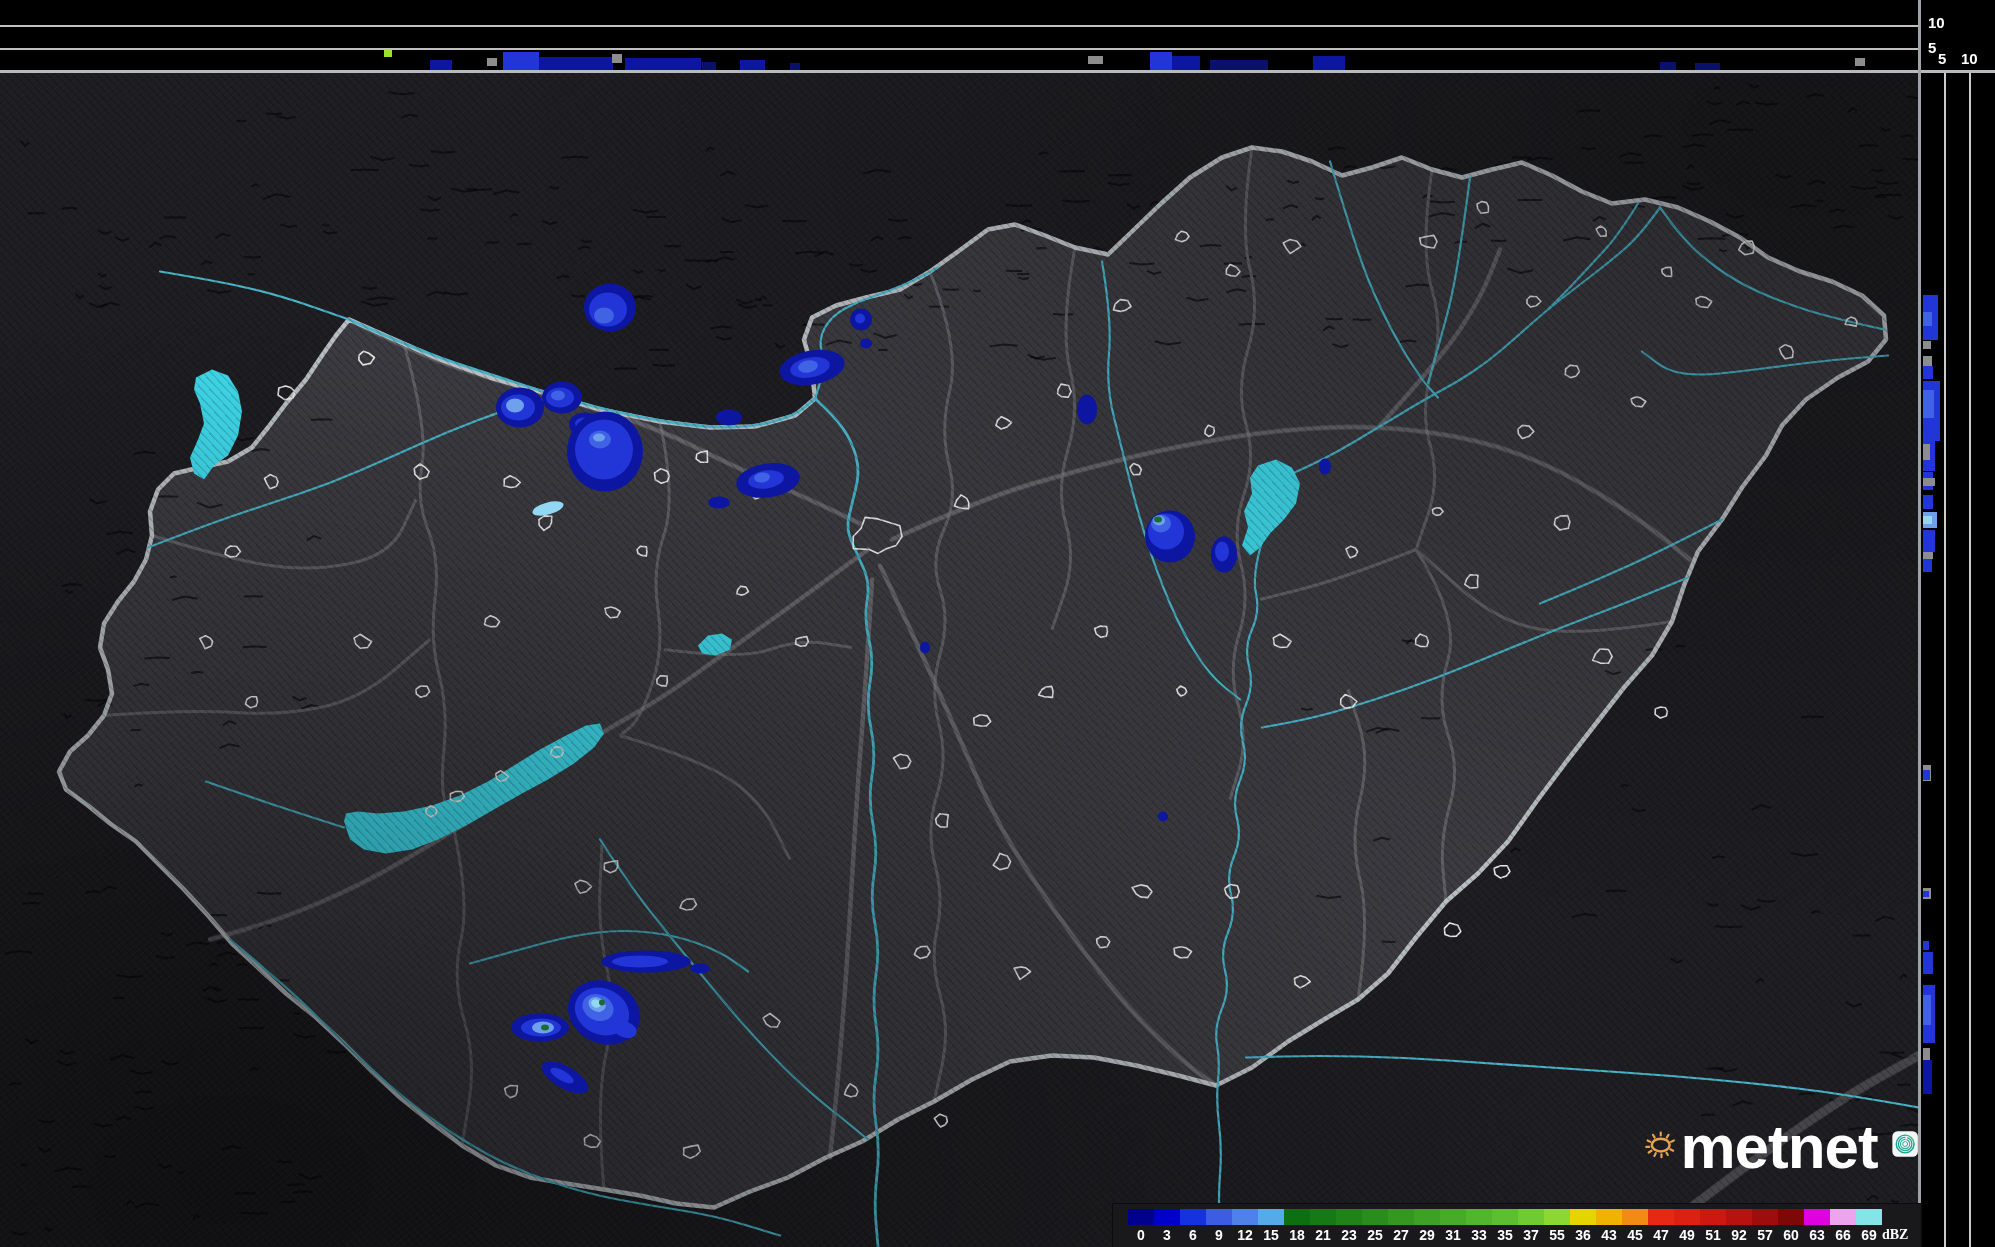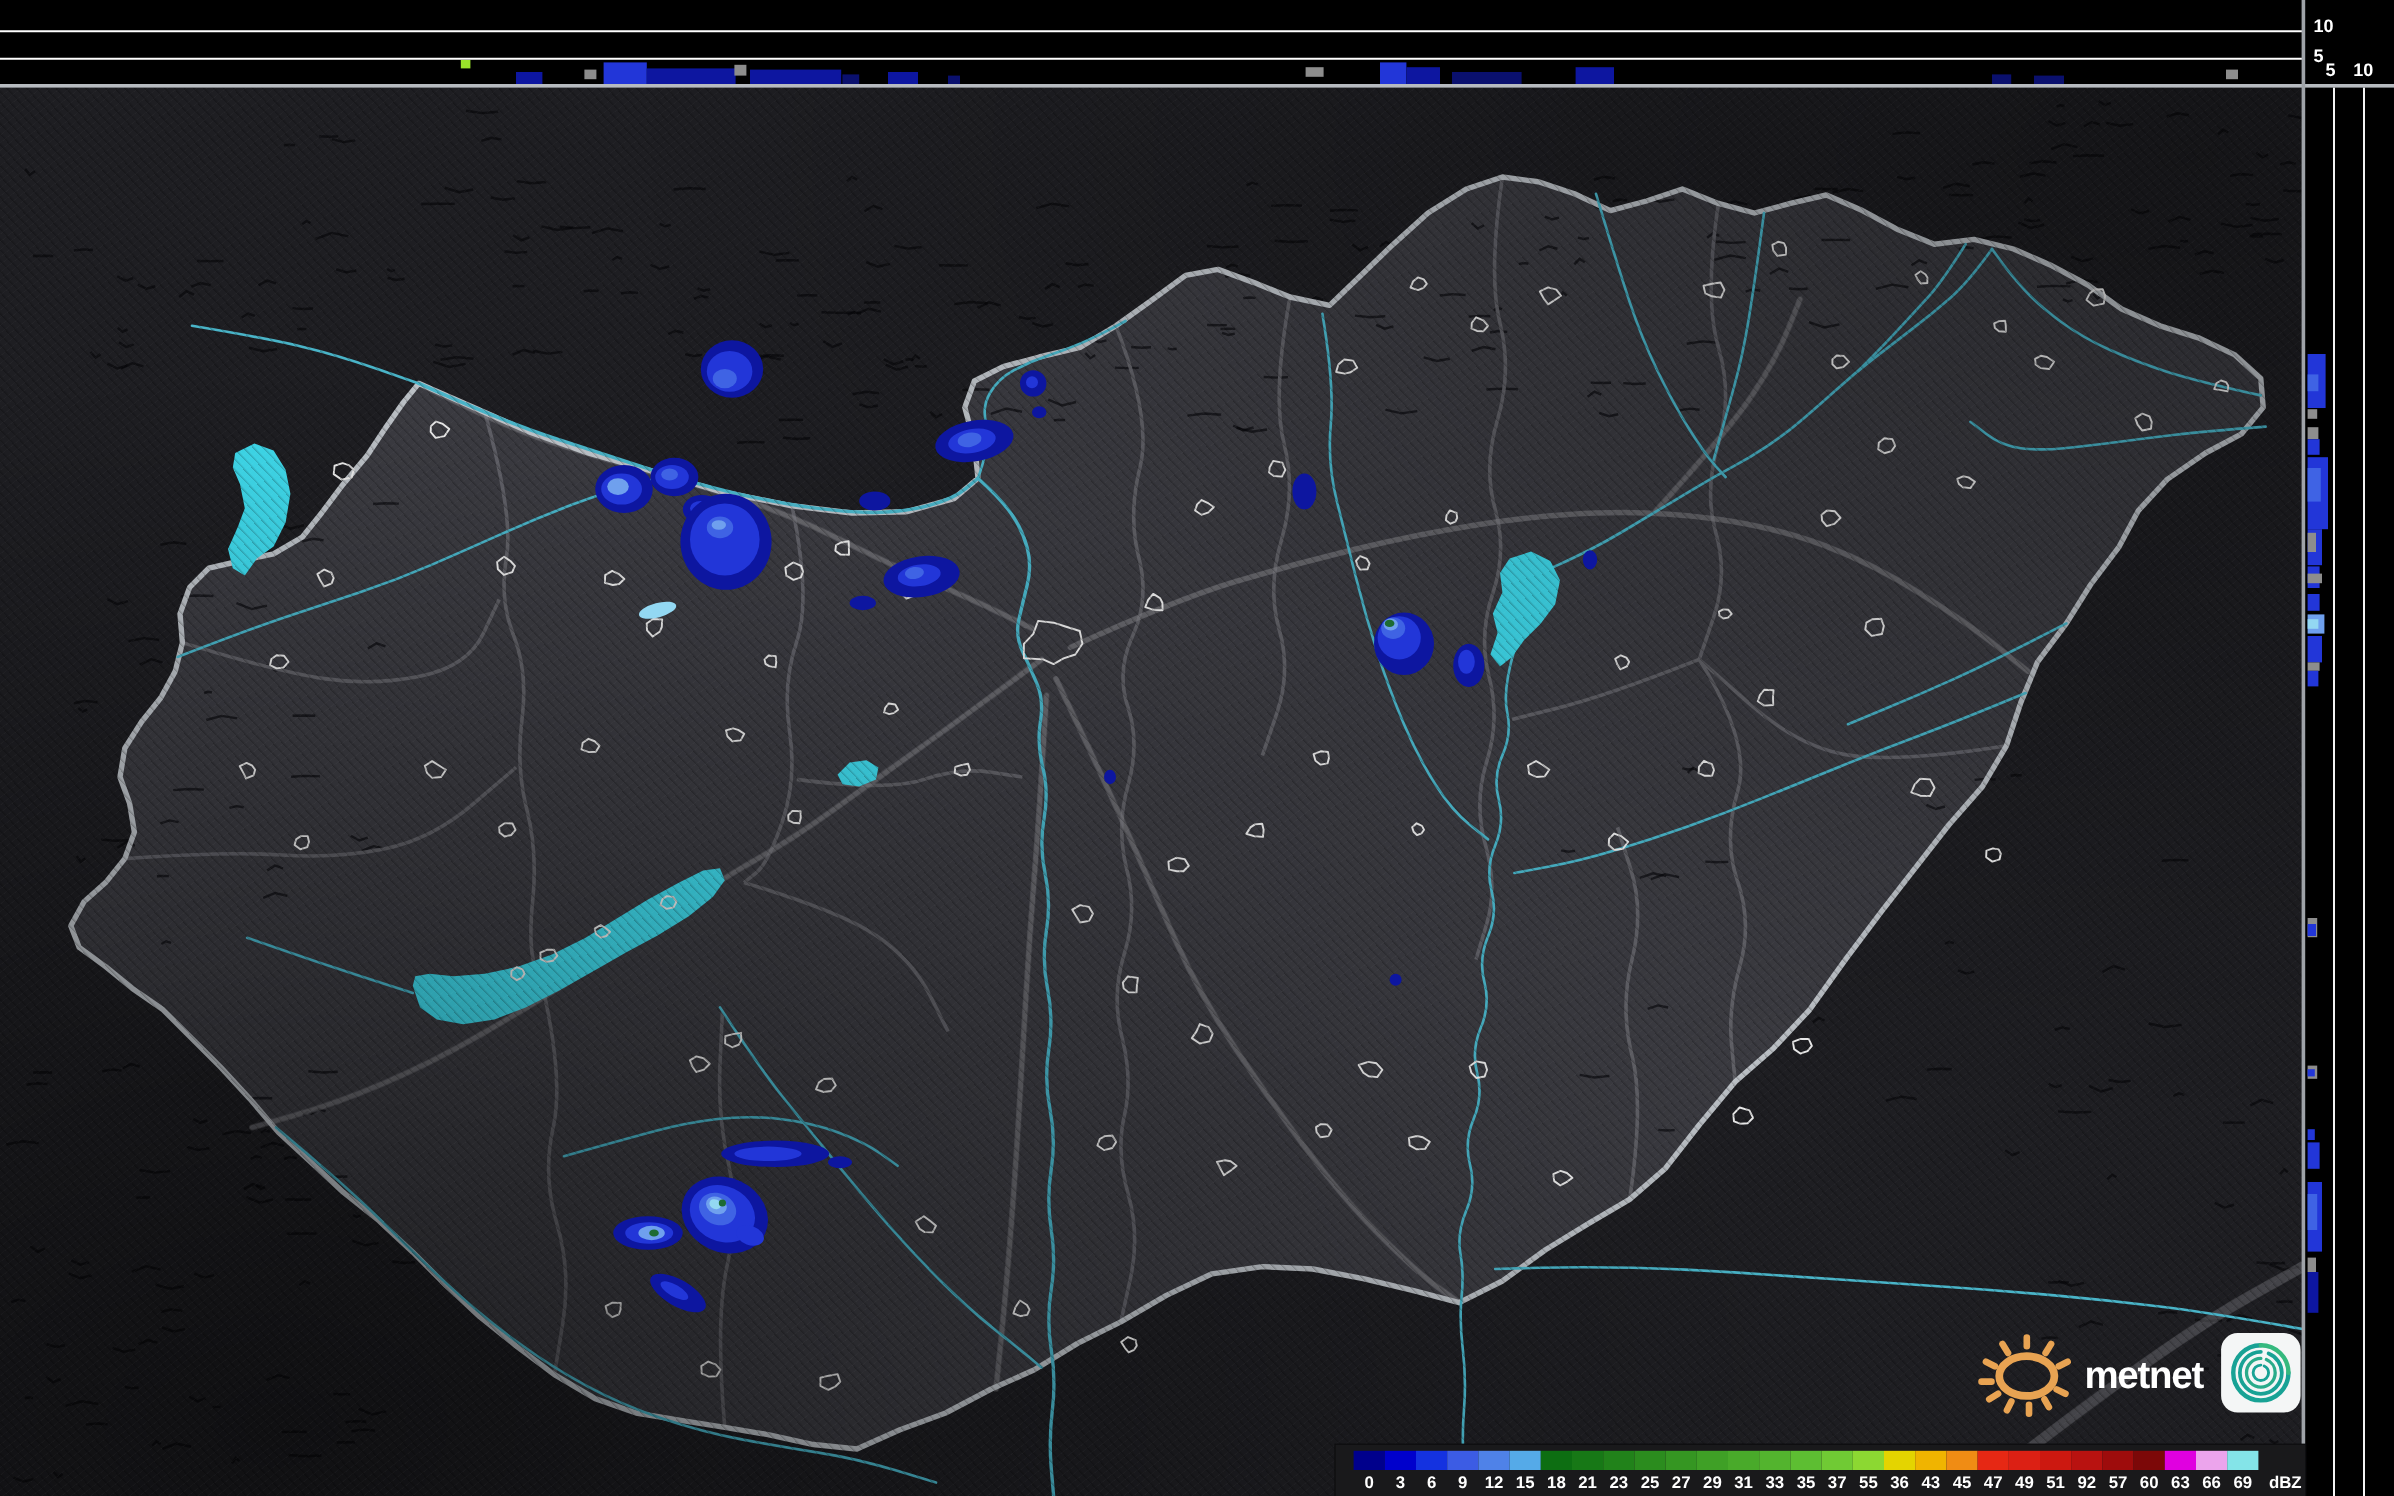--- a/index.html
+++ b/index.html
@@ -21,23 +21,23 @@
   .axis-label{position:absolute;color:#fff;font-size:15px;font-weight:bold;z-index:6;}
   #title-block{position:absolute;left:20px;top:74px;z-index:7;color:#fff;}
   #main-title{font-size:34px;letter-spacing:.5px;}
   #timestamp{font-size:21px;margin-top:7px;}
   #legend{position:absolute;left:1113px;top:1204px;width:808px;height:43px;background:#19191b;z-index:7;
           box-shadow:0 0 0 1px #0c0c0e;}
   #legend-bar{position:absolute;left:15px;top:5px;height:16px;display:flex;}
   #legend-labels{position:absolute;left:15px;top:23px;display:flex;}
   .sw{width:26px;height:16px;}
   .lv{width:26px;text-align:center;color:#fff;font-size:14px;font-weight:bold;}
-  #legend-unit{color:#fff;font-size:14px;font-weight:bold;width:36px;text-align:right;}
+  #legend-unit{color:#fff;font-size:14px;font-weight:bold;width:36px;text-align:left;font-family:Liberation Serif, serif;}
   #logo{position:absolute;left:1643px;top:1100px;width:275px;height:88px;z-index:7;display:flex;align-items:center;}
-  #logo-text{color:#fff;font-size:32px;font-weight:bold;letter-spacing:-1px;margin-left:2px;margin-top:4px;}
+  #logo-text{color:#fff;font-size:62px;font-weight:bold;letter-spacing:-1px;margin-left:2px;margin-top:4px;}
   #app-icon{margin-left:14px;}
 </style>
 </head>
 <body>
 
 <div id="map-wrap">
   <svg id="map-svg" viewBox="0 73 1919 1174">
       <rect x="0" y="73" width="1919" height="1174" fill="#1e1e22"></rect>
       <polygon points="349,320 390,338 440,360 490,378 540,392 600,410 660,422 710,428 755,427 795,416 815,399 812,370 804,340 812,318 836,306 866,298 900,290 930,272 958,252 988,230 1015,225 1045,236 1075,248 1108,255 1132,232 1160,205 1190,178 1222,158 1252,148 1282,152 1312,162 1342,176 1372,168 1402,158 1432,170 1462,178 1492,170 1522,163 1552,176 1582,192 1612,204 1645,200 1678,208 1710,222 1740,238 1768,258 1800,272 1832,282 1862,296 1884,316 1886,340 1868,362 1838,378 1806,400 1782,426 1766,456 1742,488 1722,520 1698,552 1684,586 1672,622 1652,656 1624,688 1596,724 1568,760 1538,800 1508,842 1478,874 1446,902 1416,938 1388,974 1358,1000 1324,1020 1288,1042 1252,1068 1216,1086 1178,1076 1136,1066 1094,1058 1052,1056 1010,1062 972,1080 934,1102 898,1120 862,1142 826,1158 788,1178 750,1192 714,1208 676,1204 640,1196 604,1190 566,1184 530,1178 496,1166 462,1146 430,1122 400,1098 372,1072 344,1044 316,1018 286,994 258,968 232,944 208,916 184,890 160,866 136,842 110,824 88,806 66,790 59,772 70,752 88,736 104,716 112,694 108,670 100,648 104,624 118,602 134,582 146,560 152,536 150,512 158,490 174,474 200,468 228,462 252,448 268,428 286,404 306,380 322,356 336,336" fill="#3b3b41"></polygon>
       <g stroke="rgba(5,5,8,0.6)" stroke-width="2" fill="none">

